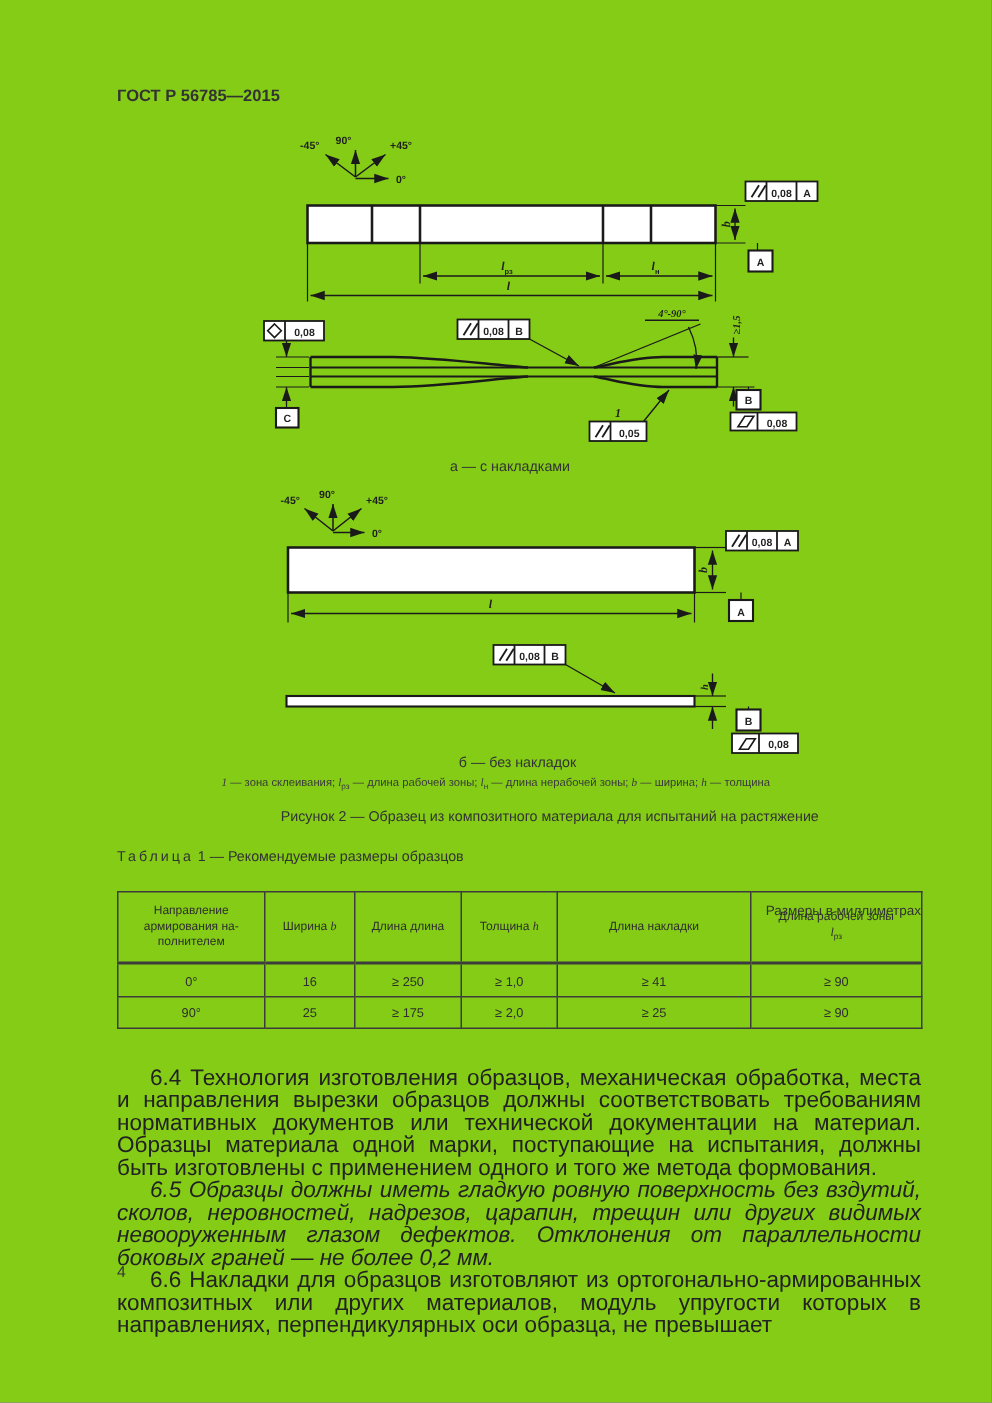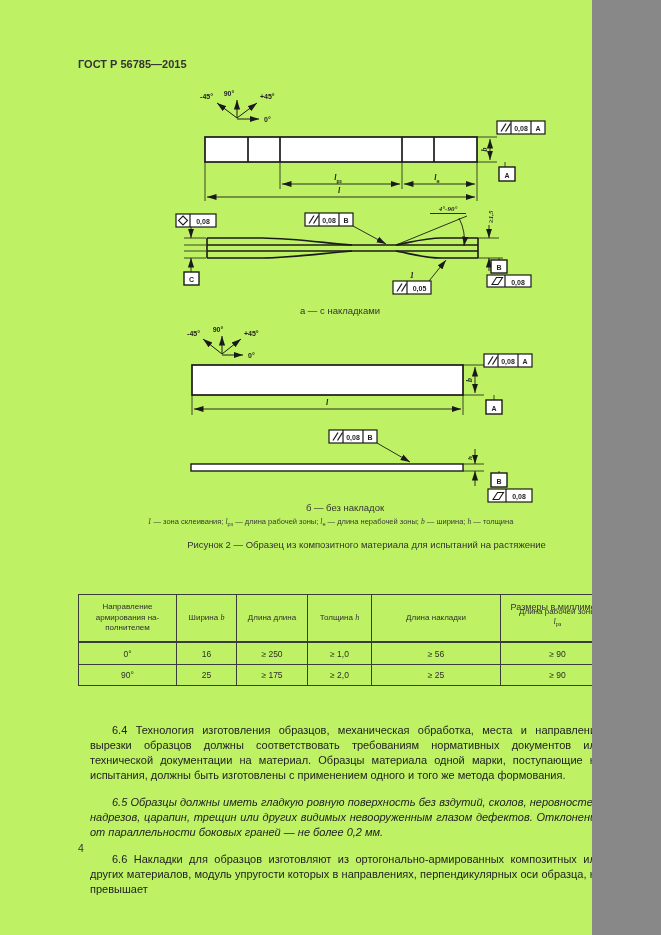--- a/index.html
+++ b/index.html
@@ -1,16 +1,16 @@
 <!DOCTYPE html>
 <html><head>
 <meta charset="utf-8">
 <style>
   html,body{margin:0;padding:0;background:#888;}
-  .page{position:relative;width:592px;height:935px;background:#bef264;overflow:hidden;
+  .page{position:relative;width:661px;height:935px;background:#84cc16;overflow:hidden;
         font-family:"Liberation Sans",sans-serif;color:#2a2a2a;}
   .gost-header{position:absolute;left:78px;top:58px;font-size:11px;font-weight:bold;color:#333;}
   svg{position:absolute;left:0;}
   svg text{font-family:"Liberation Sans",sans-serif;fill:#1f1f1f;}
   .lbl{font-size:7px;font-weight:bold;}
   .fcf{font-size:7px;font-weight:bold;}
   .it{font-style:italic;font-family:"Liberation Serif","DejaVu Serif",serif;}
   .dimtxt{font-size:8px;font-weight:bold;}
   .sub{font-size:5px;}
   .cap{font-size:9.5px;fill:#333;}
@@ -23,21 +23,21 @@
   .units-note{position:absolute;top:602px;left:78px;width:536px;text-align:right;font-size:9px;color:#333;}
   table.dims{position:absolute;top:594px;left:78px;width:536px;border-collapse:collapse;table-layout:fixed;
              font-size:8.5px;color:#2e2e2e;border:1.5px solid #3c3c3c;}
   table.dims th,table.dims td{border:1px solid #3c3c3c;text-align:center;vertical-align:middle;padding:1px 3px;}
   table.dims th{font-weight:normal;font-size:8px;line-height:10.5px;height:44px;}
   table.dims thead th{border-bottom:2.5px solid #3c3c3c;}
   table.dims td i,table.dims th i{font-family:"Liberation Serif","DejaVu Serif",serif;}
   table.dims sub{font-size:5.5px;vertical-align:-2px;}
   tr.r1 td{height:19px;} tr.r2 td{height:18px;} tr.r3 td{height:24px;line-height:10.5px;}
   .paras{position:absolute;top:711px;left:78px;width:536px;}
-  .body-p{margin:12px;font-size:11px;line-height:15px;text-indent:22px;text-align:justify;color:#222;}
+  .body-p{margin:0;font-size:15px;line-height:15px;text-indent:22px;text-align:justify;color:#222;}
   .body-p.ital{font-style:italic;}
   .page-num{position:absolute;left:78px;top:842px;font-size:10.5px;color:#333;}
 </style>
 </head>
 <body>
 
 <div class="page">
 
   <div class="gost-header">ГОСТ Р 56785—2015</div>
 
@@ -278,20 +278,21 @@
       </g>
 
       <text class="cap" x="345" y="191" text-anchor="middle" stroke="none">б — без накладок</text>
     </g>
   </svg>
 
   <div class="legend"><i>1</i><span> — зона склеивания; </span><i>l</i><sub>рз</sub><span> — длина рабочей зоны; </span><i>l</i><sub>н</sub><span> — длина нерабочей зоны; </span><i>b</i><span> — ширина; </span><i>h</i><span> — толщина</span></div>
 
   <div class="fig-caption">Рисунок 2 — Образец из композитного материала для испытаний на растяжение</div>
 
+  <div class="table-title"><span class="sp">Таблица</span>&nbsp;<span>1</span> <span>— Рекомендуемые размеры образцов</span></div>
   <div class="units-note">Размеры в миллиметрах</div>
 
   <table class="dims">
     <colgroup>
       <col style="width:98px">
         <col style="width:60px">
         <col style="width:71px">
       <col style="width:64px">
         <col style="width:129px">
         <col style="width:114px">
@@ -308,21 +309,21 @@
             <div><i>l</i><sub>рз</sub></div>
           </th>
       </tr>
     </thead>
     <tbody>
       <tr class="r1">
         <td>0°</td>
         <td>16</td>
         <td>≥ 250</td>
         <td>≥ 1,0</td>
-        <td>≥ 56</td>
+        <td>≥ 41</td>
         <td>≥ 90</td>
       </tr>
       <tr class="r2">
         <td>90°</td>
         <td>25</td>
         <td>≥ 175</td>
         <td>≥ 2,0</td>
         <td>≥ 25</td>
         <td>≥ 90</td>
       </tr>

